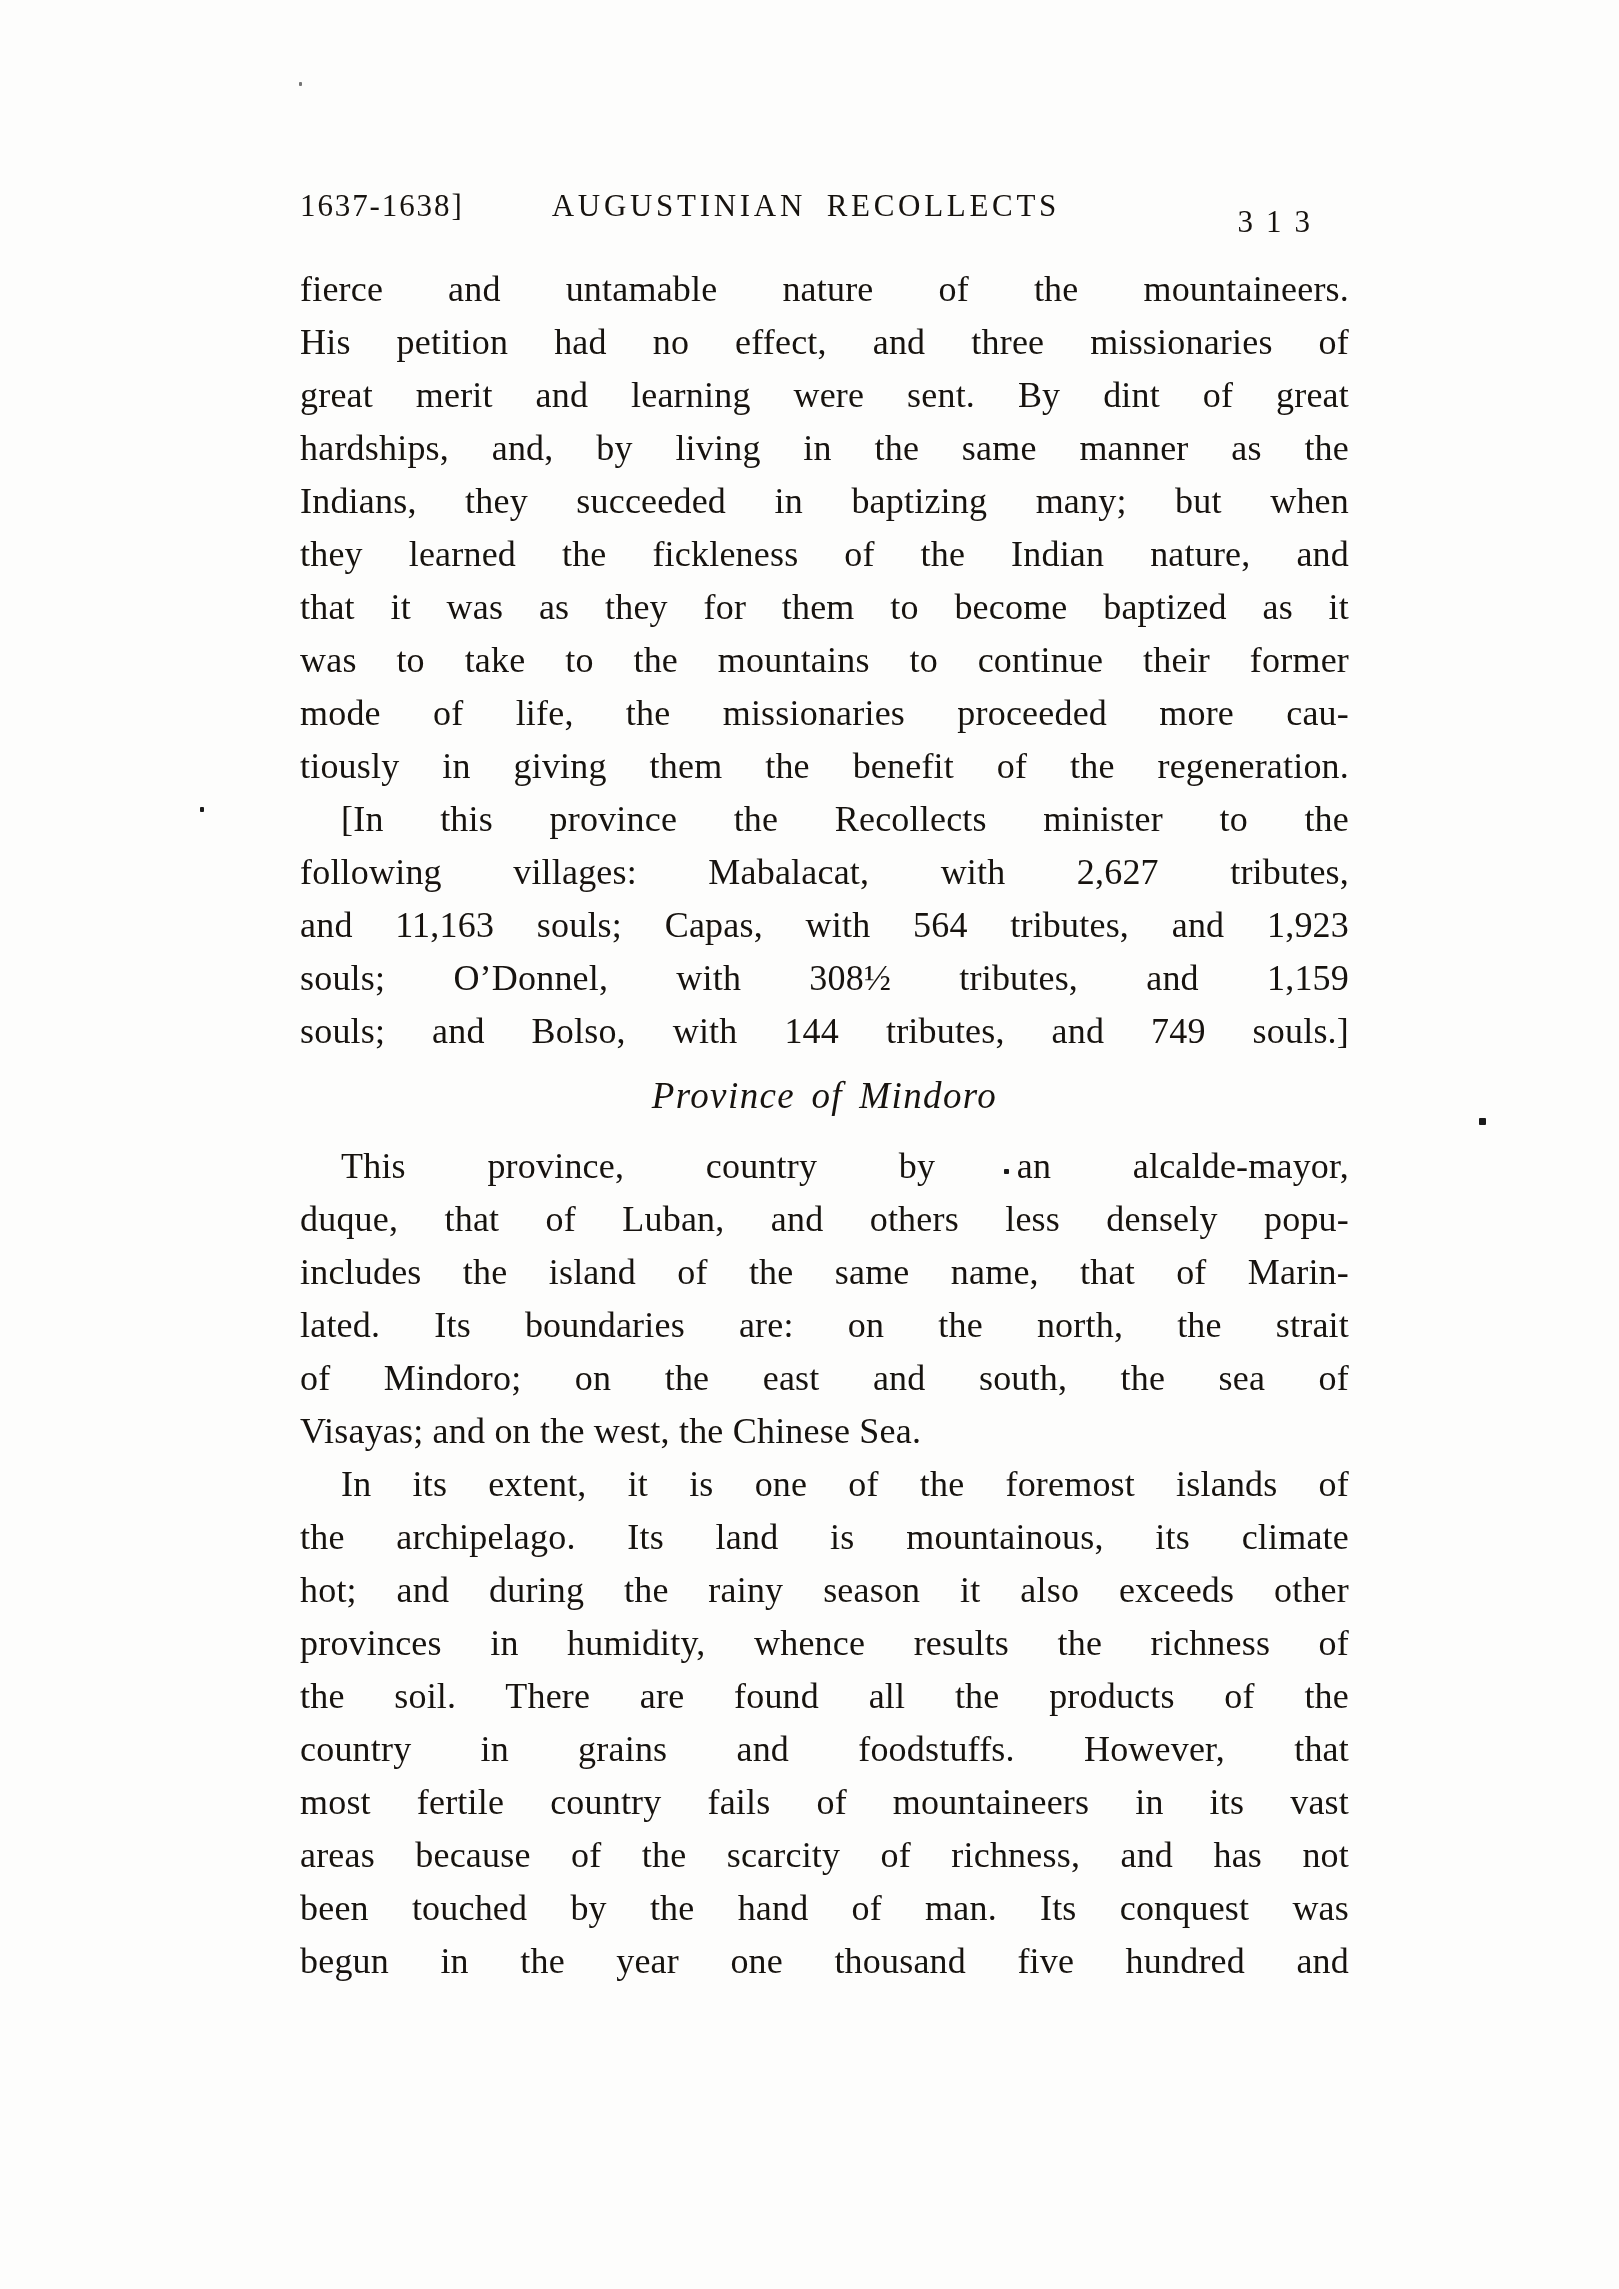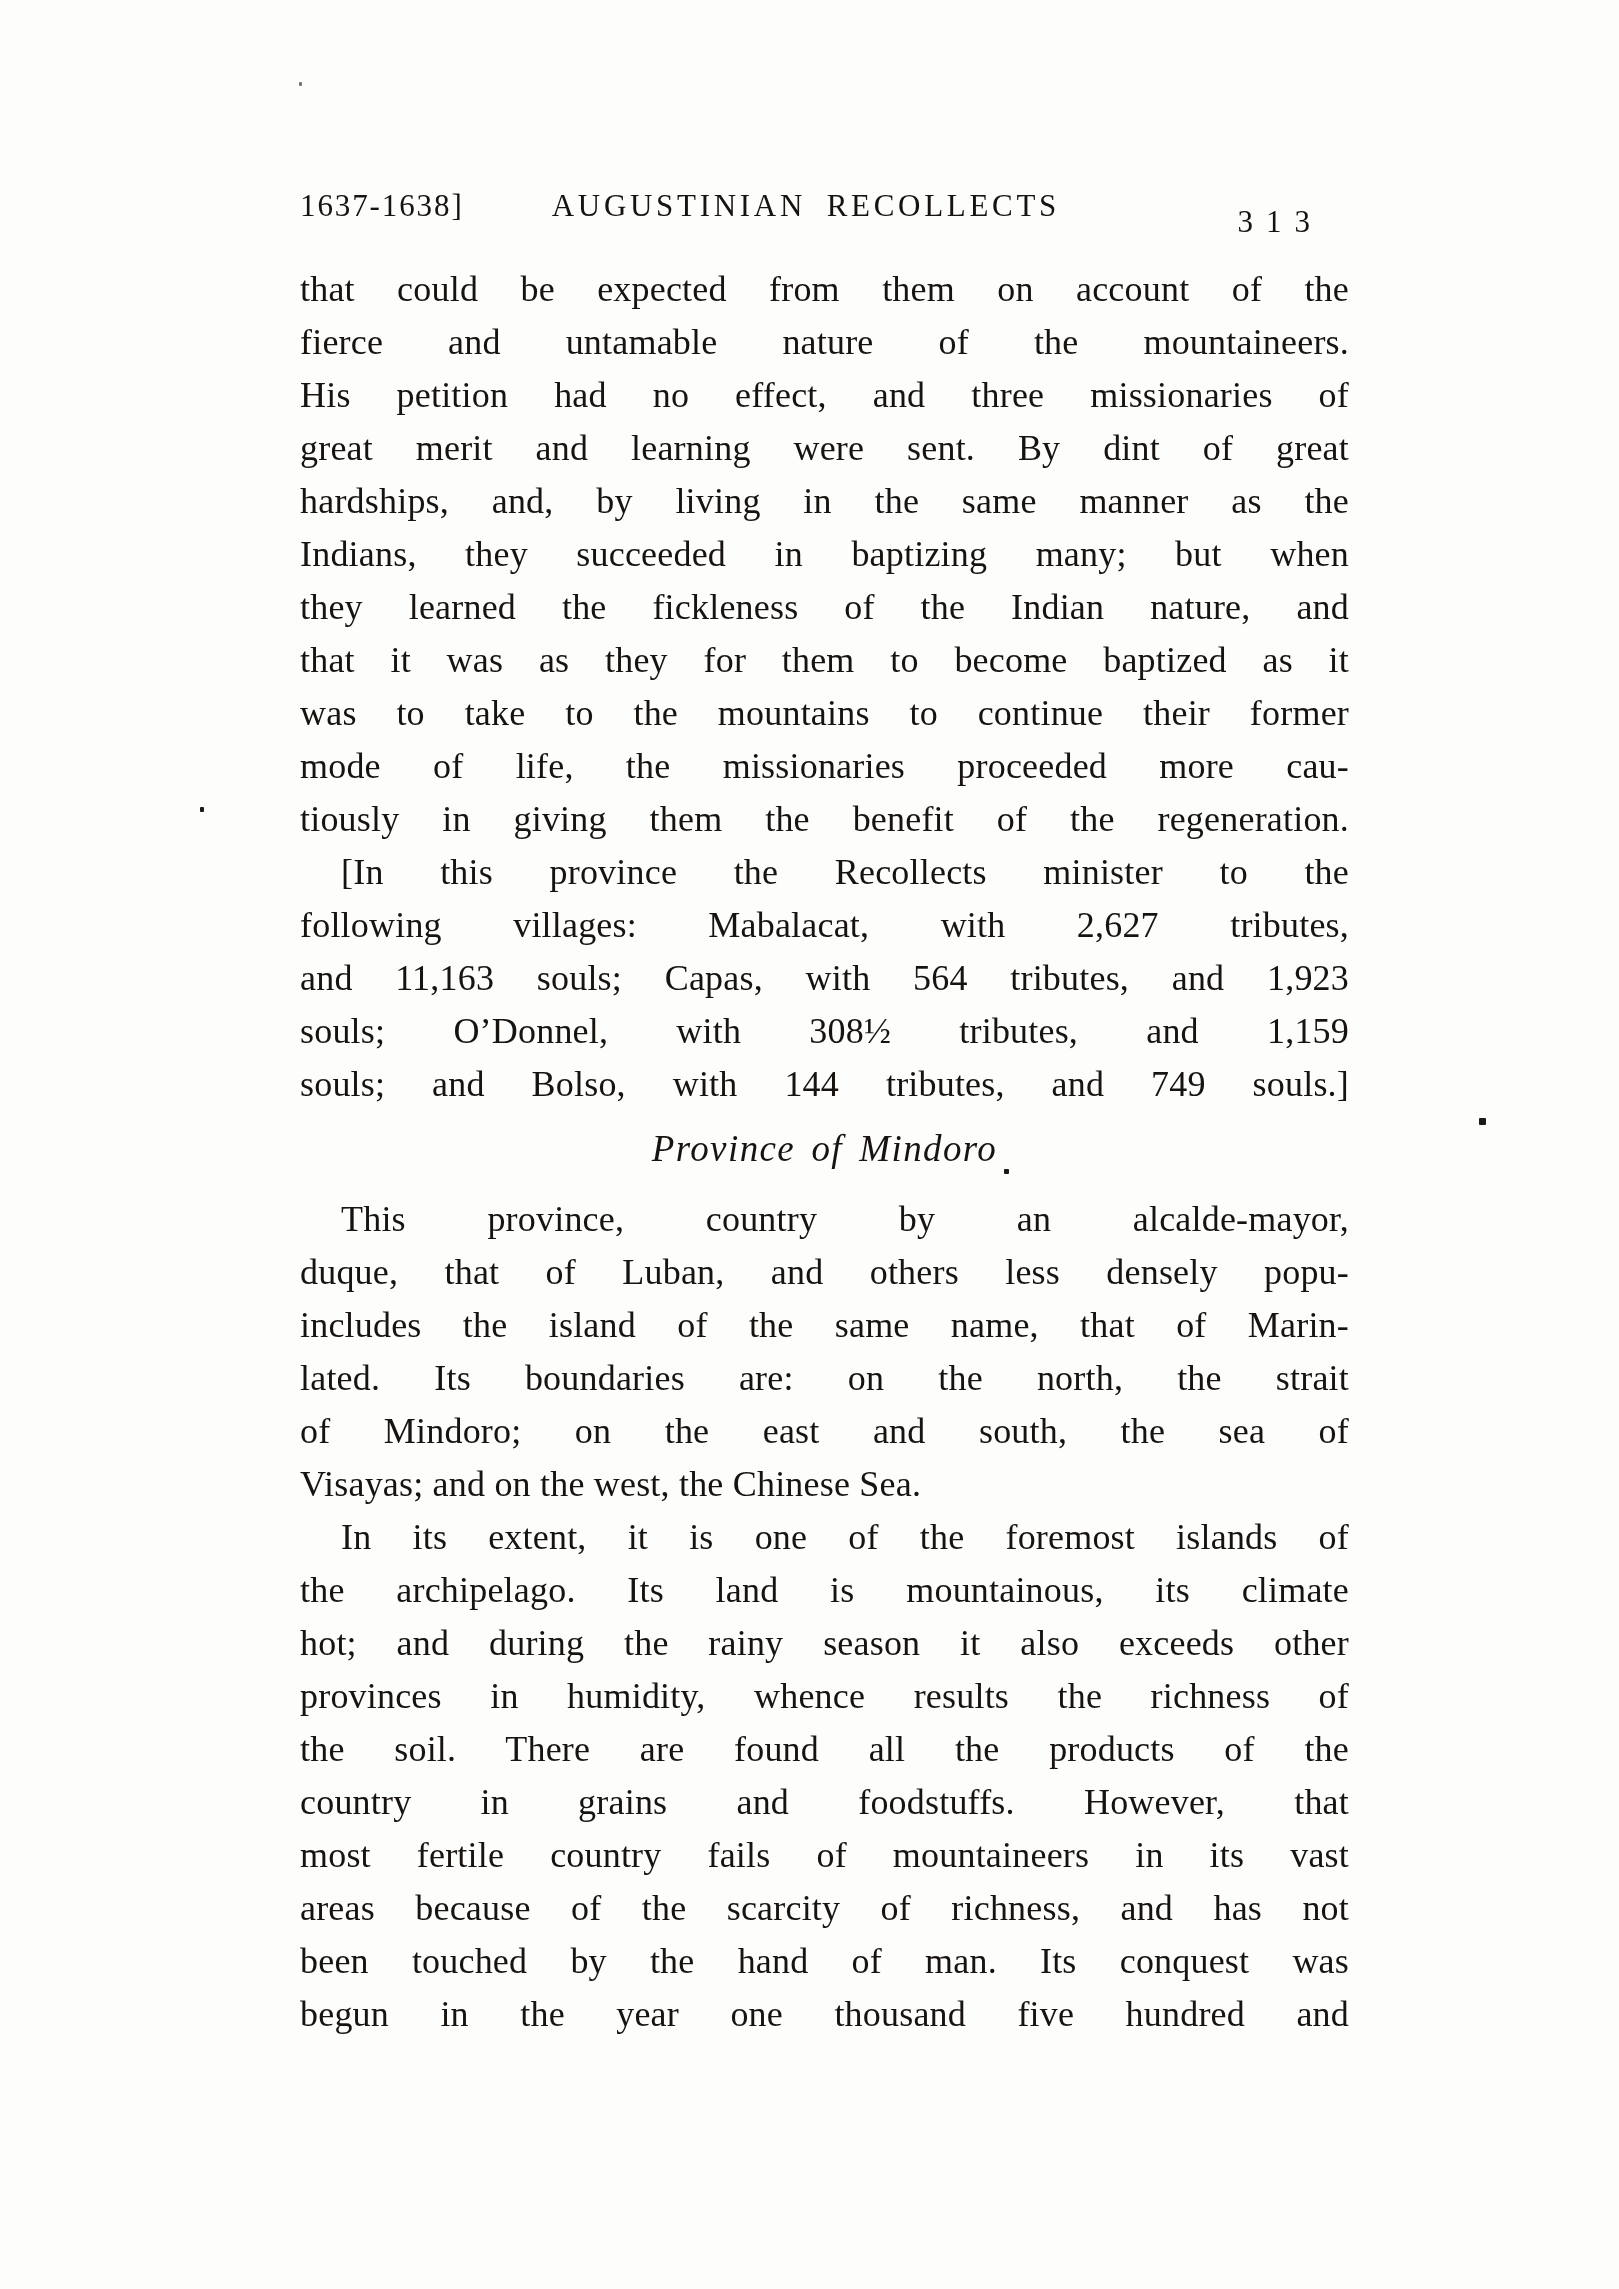--- a/index.html
+++ b/index.html
@@ -99,21 +99,20 @@
 <div class="page">
 
   <header class="page-header">
     <span class="hdr-left">1637-1638]</span>
     <span class="hdr-center">AUGUSTINIAN RECOLLECTS</span>
     <span class="hdr-right">313</span>
   </header>
 
   <main class="body-column" id="body-main">
       <div class="paragraph">
-        <div class="body-line">that could be expected from them on account of the</div>
         <div class="body-line">fierce and untamable nature of the mountaineers.</div>
         <div class="body-line">His petition had no effect, and three missionaries of</div>
         <div class="body-line">great merit and learning were sent. By dint of great</div>
         <div class="body-line">hardships, and, by living in the same manner as the</div>
         <div class="body-line">Indians, they succeeded in baptizing many; but when</div>
         <div class="body-line">they learned the fickleness of the Indian nature, and</div>
         <div class="body-line">that it was as they for them to become baptized as it</div>
         <div class="body-line">was to take to the mountains to continue their former</div>
         <div class="body-line">mode of life, the missionaries proceeded more cau-</div>
         <div class="body-line">tiously in giving them the benefit of the regeneration.</div>

